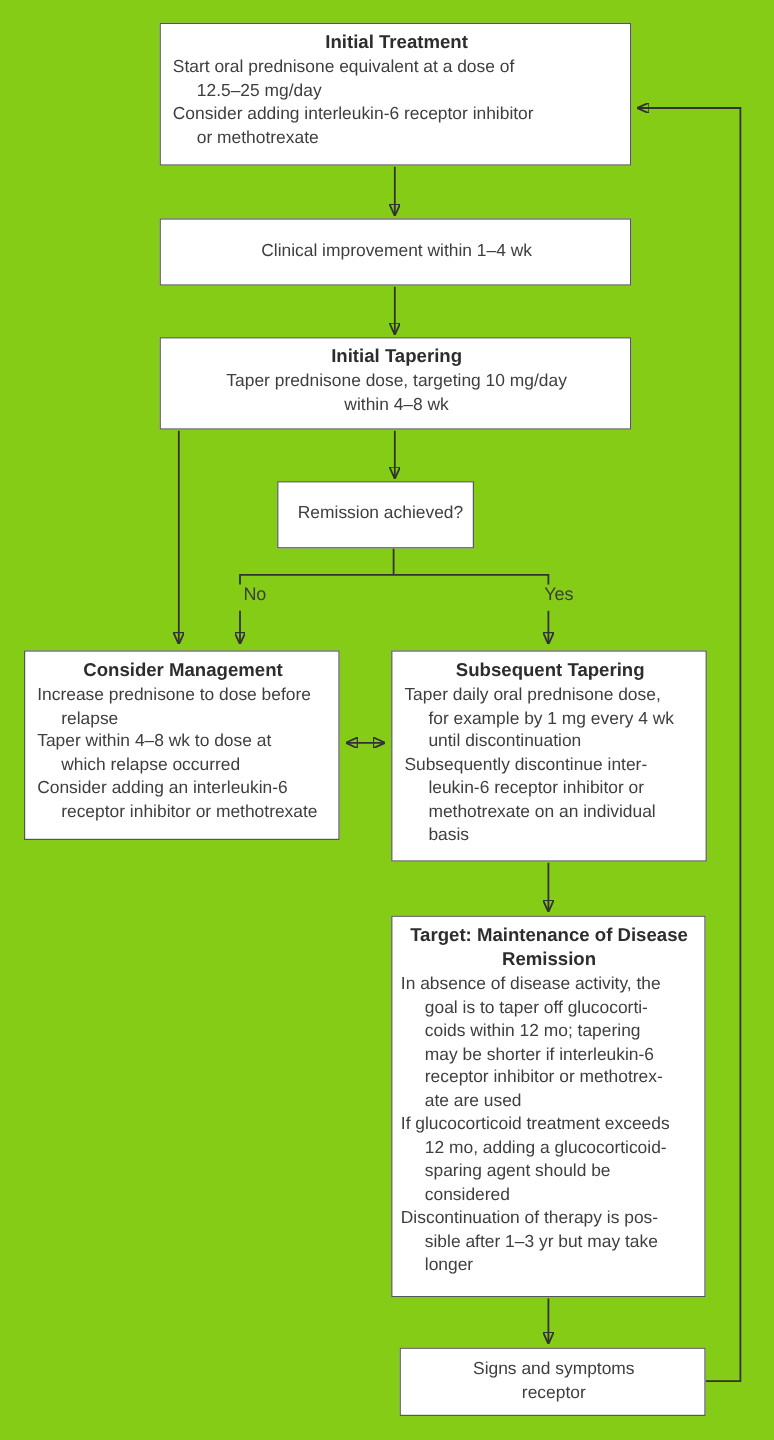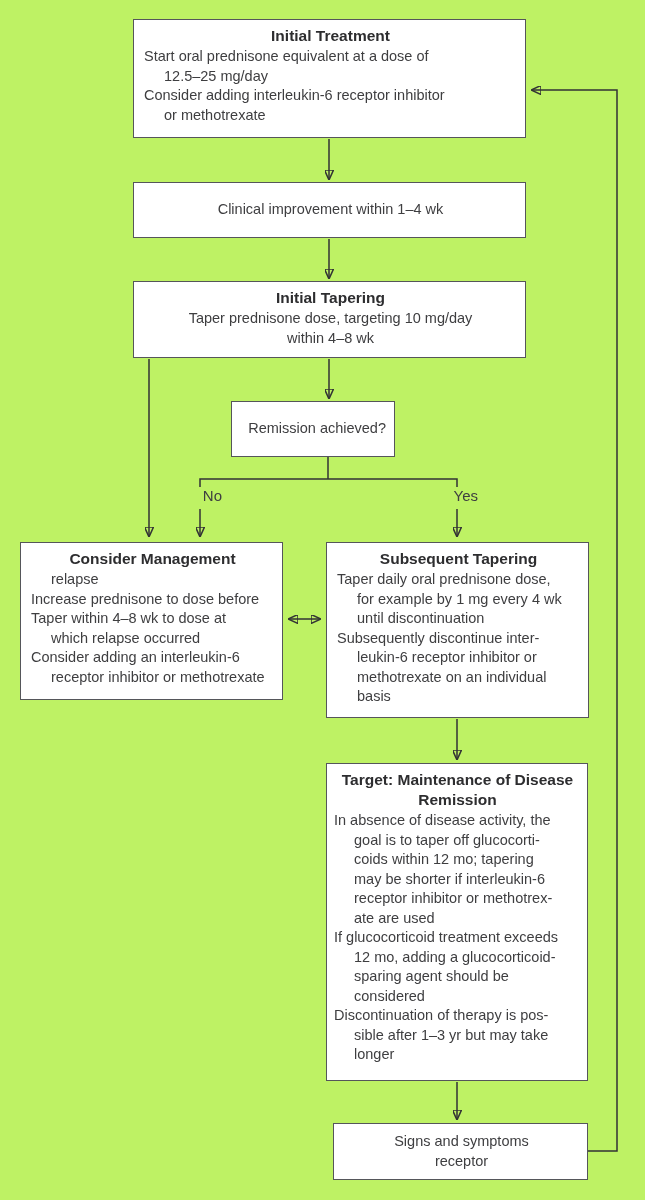--- a/index.html
+++ b/index.html
@@ -1,20 +1,20 @@
 <!DOCTYPE html>
 <html><head>
 <meta charset="utf-8">
 <style>
   html, body { margin: 0; padding: 0; background: #ffffff; }
   .canvas {
     position: relative;
     width: 645px;
     height: 1200px;
-    background: #bef264;
+    background: #84cc16;
     font-family: "Liberation Sans", "DejaVu Sans", sans-serif;
     color: #3e3e40;
     overflow: hidden;
   }
   .connector-layer {
     position: absolute;
     left: 0; top: 0;
     width: 645px; height: 1200px;
     pointer-events: none;
   }
@@ -121,22 +121,22 @@
         <div class="tline">Remission achieved?</div>
       </div>
   </div>
 
   <div class="edge-label" id="label-no">No</div>
   <div class="edge-label" id="label-yes">Yes</div>
 
   <div class="node" id="node-relapse-management">
     <div class="node-title">Consider Management</div>
     <div class="node-body">
+        <div class="tline">Increase prednisone to dose before</div>
         <div class="tline ind">relapse</div>
-        <div class="tline">Increase prednisone to dose before</div>
         <div class="tline">Taper within 4–8 wk to dose at</div>
         <div class="tline ind">which relapse occurred</div>
         <div class="tline">Consider adding an interleukin-6</div>
         <div class="tline ind">receptor inhibitor or methotrexate</div>
       </div>
   </div>
 
   <div class="node" id="node-subsequent-tapering">
     <div class="node-title">Subsequent Tapering</div>
     <div class="node-body">

